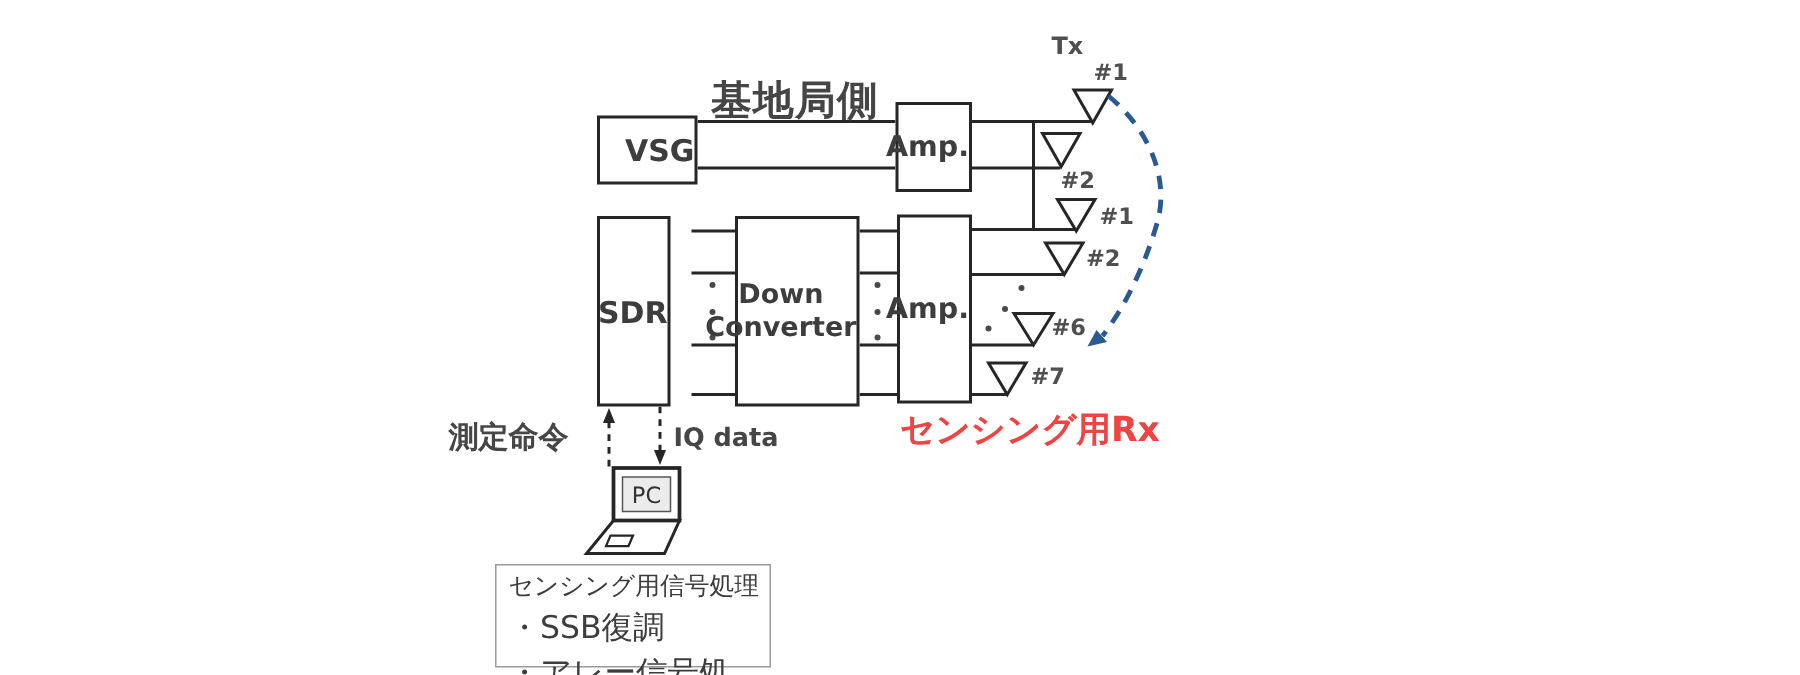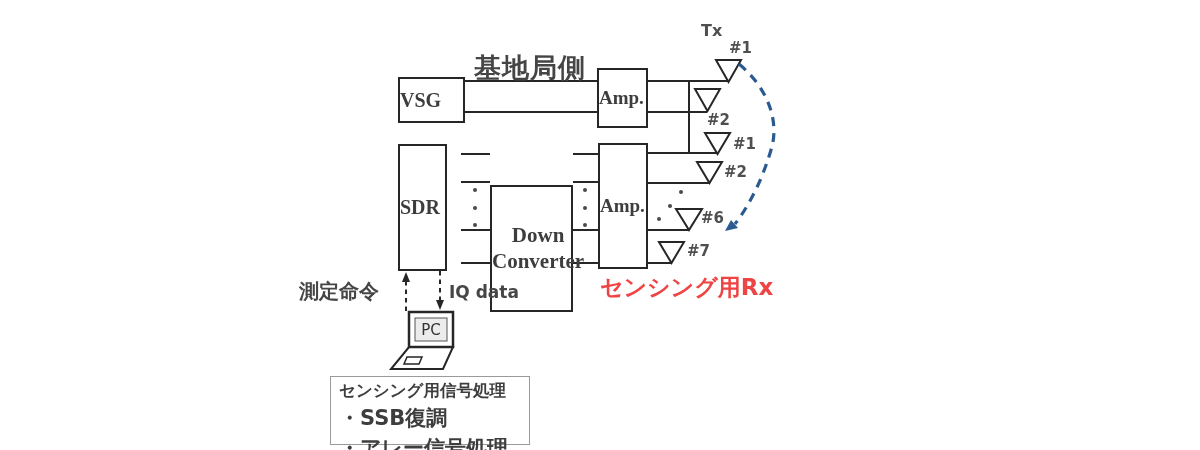--- a/index.html
+++ b/index.html
@@ -3,32 +3,32 @@
 <meta charset="utf-8">
 <style>
   html,body{margin:0;padding:0;background:#fff;}
   .canvas{
     position:relative;width:1200px;height:450px;background:#ffffff;overflow:hidden;
     font-family:"DejaVu Sans","Liberation Sans",sans-serif;
   }
   .layer{position:absolute;left:0;top:0;width:1200px;height:450px;}
   .box{
     position:absolute;background:#ffffff;border:2px solid #262626;
-    display:flex;align-items:center;justify-content:flex-start;
-    font-weight:bold;color:#3d3d3d;text-align:center;box-sizing:border-box;font-family:Liberation Serif, serif;
+    display:flex;align-items:center;justify-content:flex-end;
+    font-weight:bold;color:#3d3d3d;text-align:center;box-sizing:border-box;
   }
   .lbl{
     position:absolute;font-weight:bold;color:#4f4f4f;white-space:nowrap;line-height:1.1;
   }
   .title{font-size:27px;color:#454545;letter-spacing:1px;margin-top:47px;}
   .blue{color:#2a5a8f;}
   .spbox{
-    position:absolute;left:330px;top:376px;width:200px;height:69px;
+    position:absolute;left:330px;top:376px;width:184px;height:69px;
     border:1.5px solid #9a9a9a;box-sizing:border-box;background:#fff;
-    padding:3px 6px 0 8px;color:#3d3d3d;font-weight:bold;
+    padding:3px 6px 0 8px;color:#3d3d3d;font-weight:normal;
   }
   .spbox .sp-title{font-size:16.5px;margin:0 0 2px 0;}
   .spbox .sp-item{font-size:21px;margin:2px 0 0 0;}
   .pc-lbl{
     position:absolute;left:415px;top:318px;width:32px;height:23px;
     display:flex;align-items:center;justify-content:center;
     font-size:15px;color:#333;font-weight:normal;
   }
 </style>
 </head>
@@ -111,21 +111,21 @@
   </div>
 
   <div class="box" style="left:597px;top:68px;width:51px;height:60px;font-size:19px;">
     <span>Amp.</span>
   </div>
 
   <div class="box" style="left:398px;top:144px;width:49px;height:127px;font-size:20px;">
     <span>SDR</span>
   </div>
 
-  <div class="box" style="left:490px;top:144px;width:83px;height:127px;font-size:21px;line-height:1.2;margin-top:41px;">
+  <div class="box" style="left:490px;top:144px;width:83px;height:127px;font-size:18px;line-height:1.2;">
     <span>Down Converter</span>
   </div>
 
   <div class="box" style="left:598px;top:143px;width:50px;height:126px;font-size:19px;">
     <span>Amp.</span>
   </div>
 
   <div class="lbl title" style="left:455px;top:6px;width:150px;text-align:center;">基地局側</div>
 
   <div class="lbl" style="left:701px;top:22px;font-size:16px;">Tx</div>

